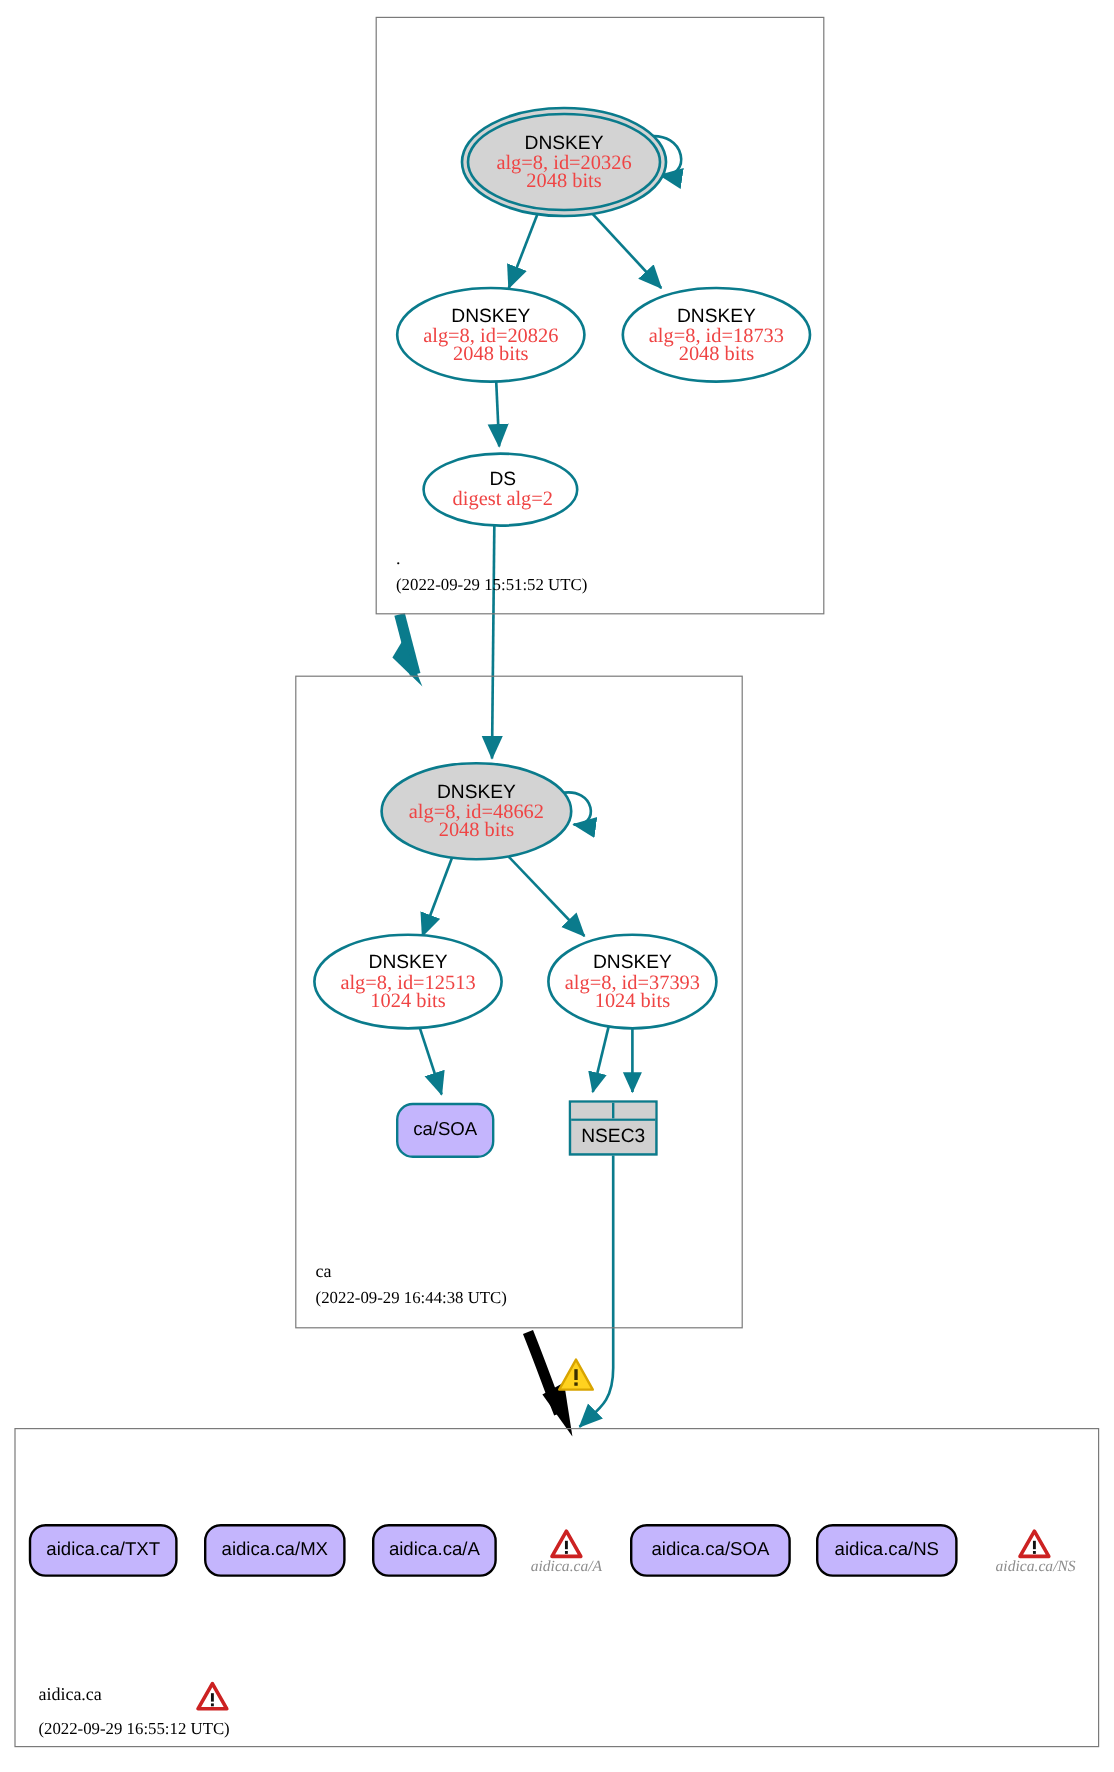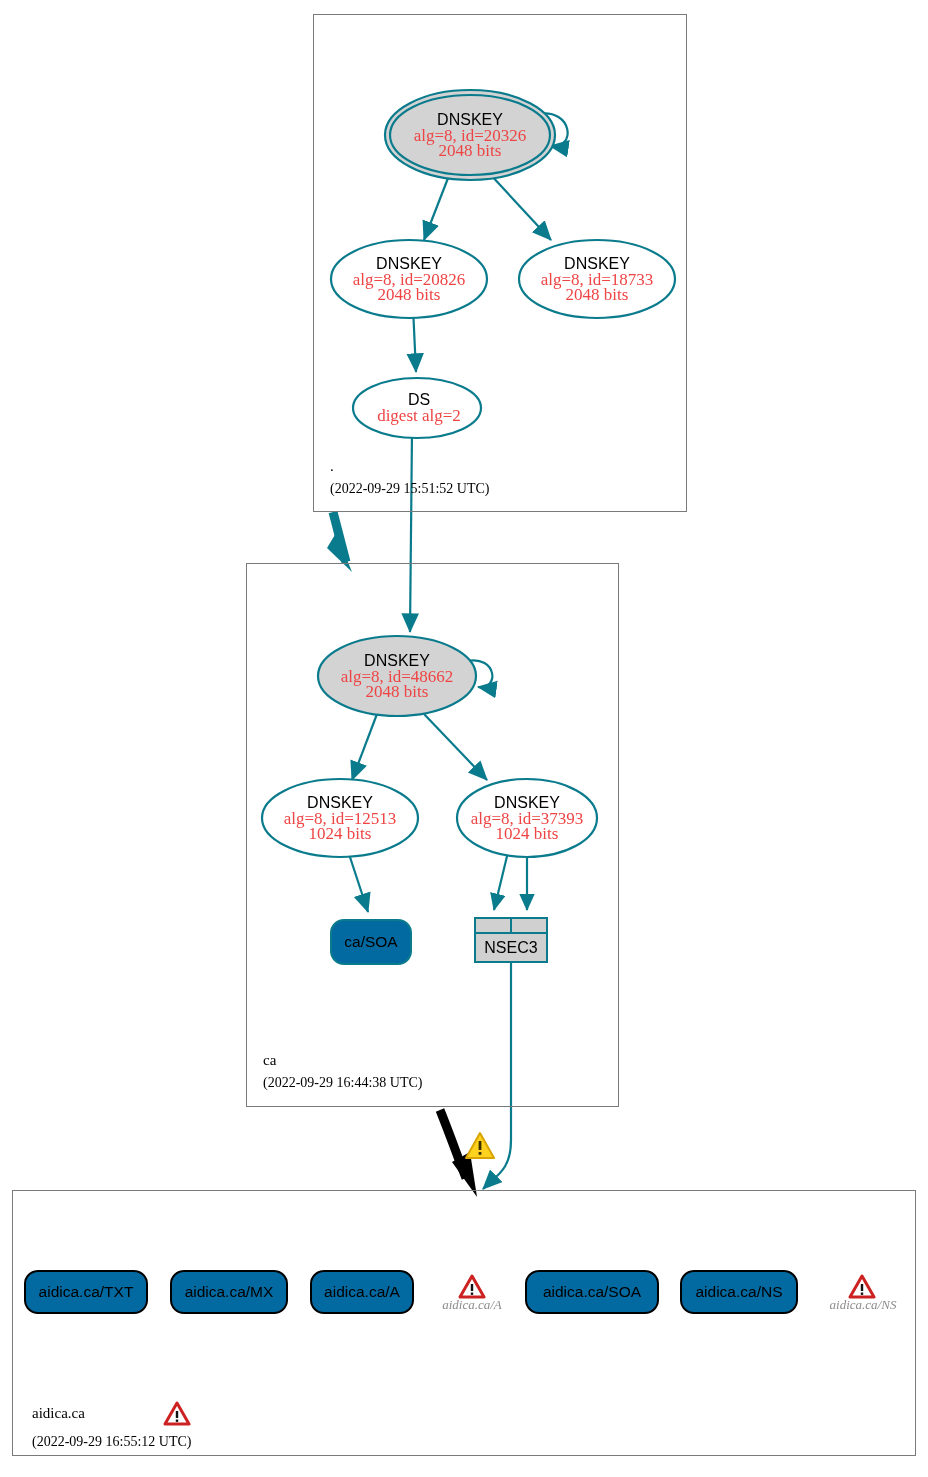--- a/index.html
+++ b/index.html
@@ -14,21 +14,21 @@
   
   .zone-name{position:absolute;font-family:"Liberation Serif", serif;font-size:15px;color:#000;white-space:nowrap;}
   .zone-time{position:absolute;font-family:"Liberation Serif", serif;font-size:14px;color:#000;white-space:nowrap;}
 
   
   .node-text{position:absolute;text-align:center;pointer-events:none;white-space:nowrap;}
   .nt1{font-family:"Liberation Sans", sans-serif;font-size:16px;color:#000;line-height:17px;}
   .nt2{font-family:"Liberation Serif", serif;font-size:17px;color:#ef4444;line-height:15px;}
 
   
-  .rrset{position:absolute;border:2px solid #000;border-radius:14px;background:#0369a1;
+  .rrset{position:absolute;border:2px solid #000;border-radius:14px;background:#c4b5fd;
          display:flex;align-items:center;justify-content:center;
          font-family:"Liberation Sans", sans-serif;font-size:15.5px;color:#000;box-sizing:border-box;}
   .rrset.teal{border-color:#0a7b8c;border-width:2px;}
 
   
   .nsec3{position:absolute;border:2px solid #0a7b8c;background:#d0d0d0;box-sizing:border-box;}
   .nsec3 .cells{display:flex;height:13px;border-bottom:2px solid #0a7b8c;}
   .nsec3 .cells div{flex:1;background:#d0d0d0;}
   .nsec3 .cells div+div{border-left:2px solid #0a7b8c;}
   .nsec3 .lbl{height:28px;display:flex;align-items:center;justify-content:center;

